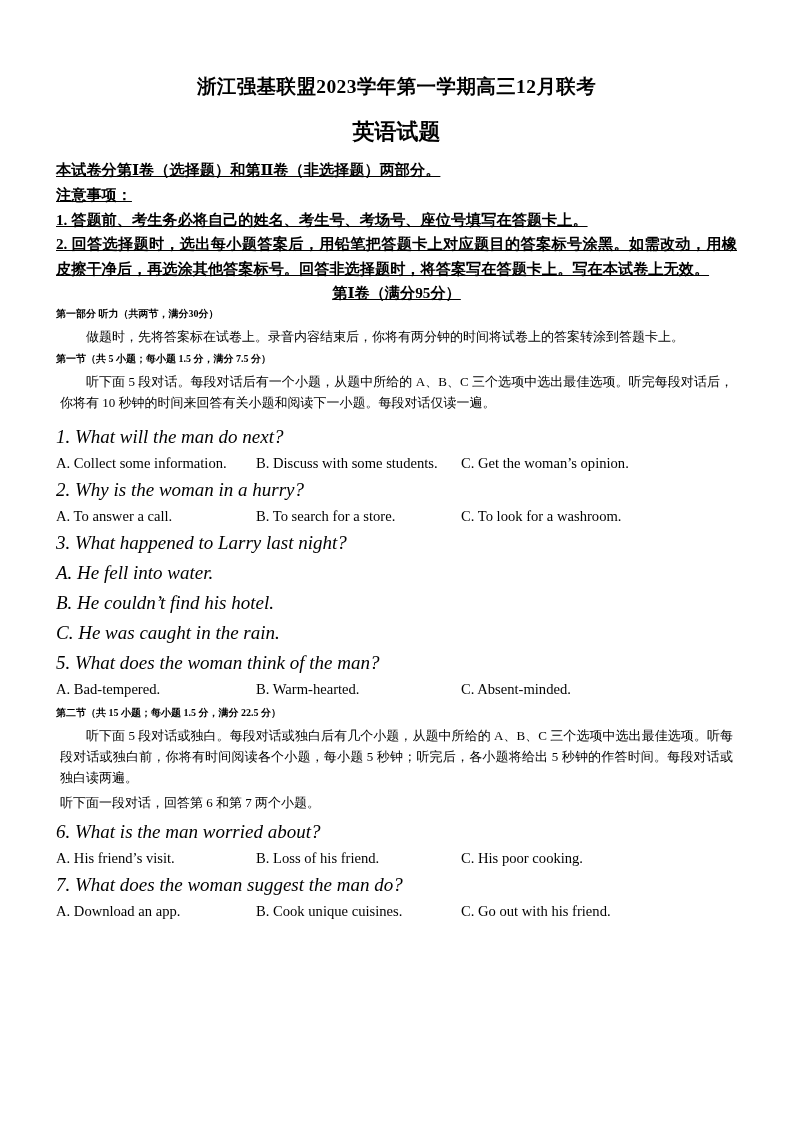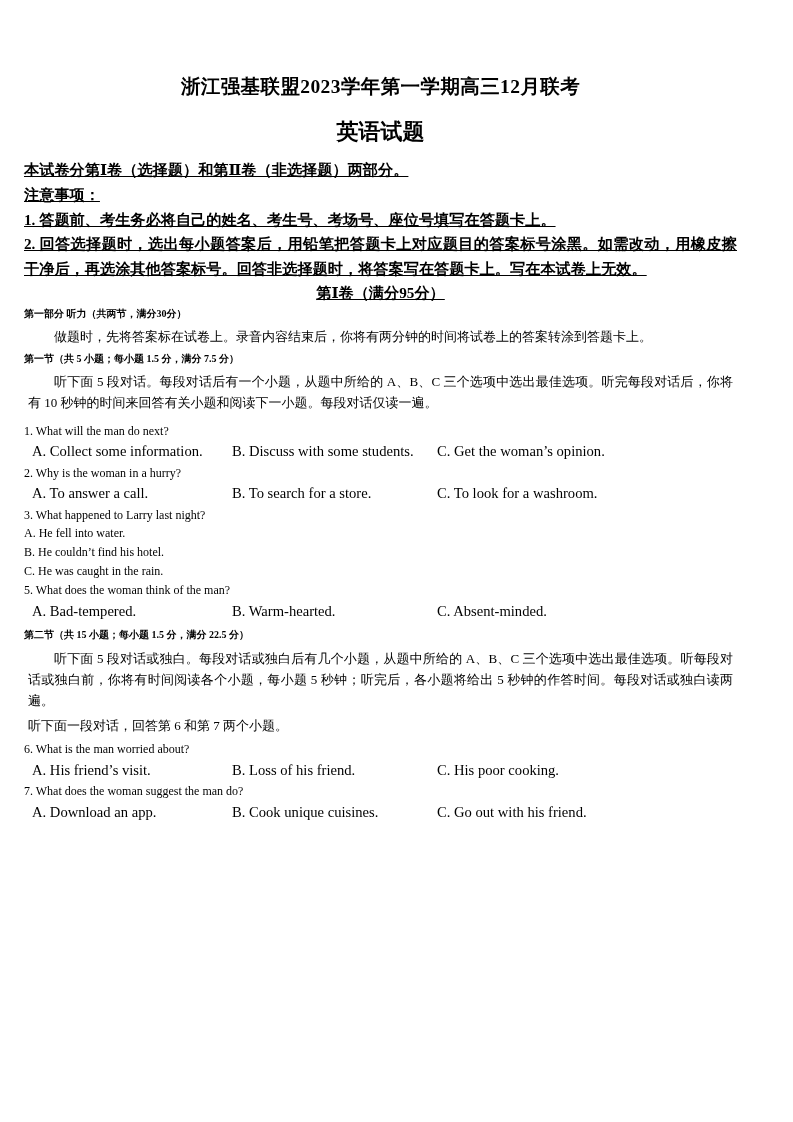--- a/index.html
+++ b/index.html
@@ -10,21 +10,21 @@
     width: 793px;
     height: 1122px;
     background: #ffffff;
     font-family: "Liberation Serif", "DejaVu Serif", serif;
     color: #000000;
   }
   .page {
     width: 793px;
     height: 998px;
     box-sizing: border-box;
-    padding: 58px 56px 30px 24px;
+    padding: 58px 56px 30px 56px;
     position: relative;
   }
   .title {
     text-align: center;
     font-size: 19.5px;
     font-weight: bold;
     letter-spacing: 0.4px;
     margin-top: 14px;
     margin-bottom: 0;
     line-height: 1.5;
@@ -47,33 +47,34 @@
     font-weight: bold;
     text-decoration: underline;
   }
   .indent2 {
     text-indent: 2em;
   }
   .center {
     text-align: center;
   }
   .q {
-    font-size: 12px;
+    font-size: 19px;
     line-height: 1.58;
     margin: 0;
+    font-style: italic;
   }
   .opts {
     font-size: 14.6px;
     line-height: 1.58;
     margin: 0;
     display: block;
     position: relative;
     white-space: nowrap;
   }
-  .opts span.a { display: inline-block; width: 200px; margin-left: 8px; }
+  .opts span.a { display: inline-block; width: 200px; }
   .opts span.b { display: inline-block; width: 205px; }
   .opts span.c { display: inline-block; }
   .sec-head {
     font-size: 10px;
     font-weight: bold;
     line-height: 1.62;
     margin: 0;
   }
   .note {
     font-size: 13px;

